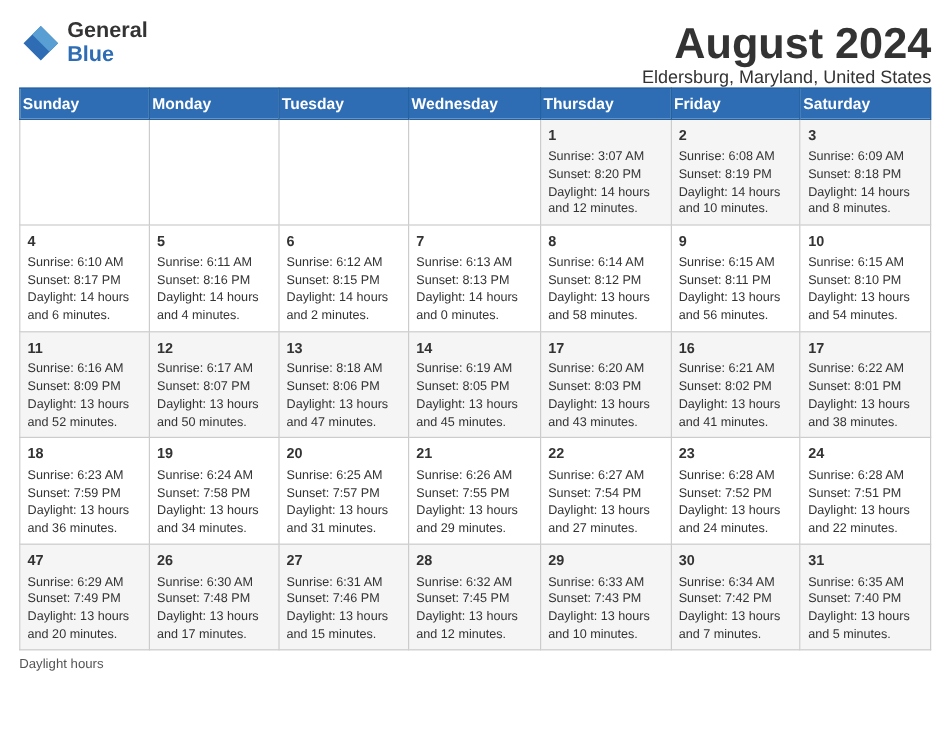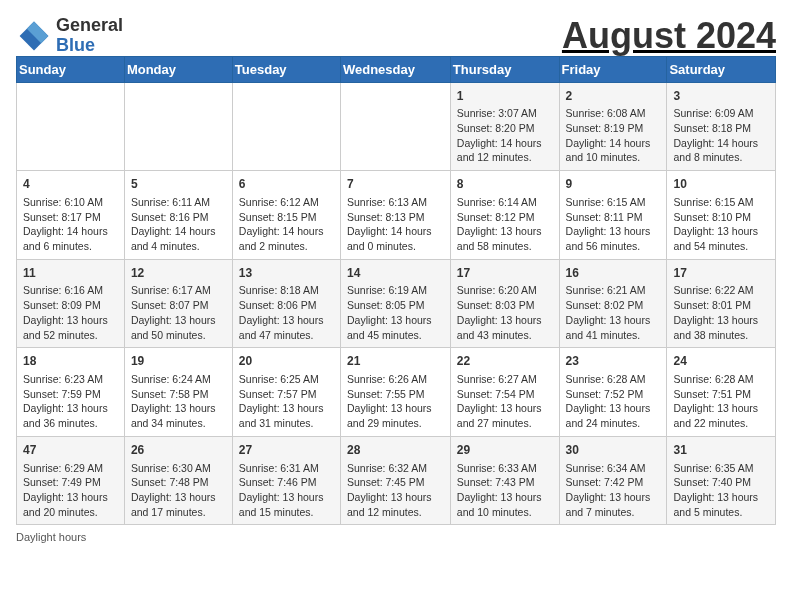--- a/index.html
+++ b/index.html
@@ -26,21 +26,20 @@
       line-height: 1.1;
     }
     .logo-general { color: #333; }
     .logo-blue { color: #2e6db4; }
     .logo-icon {
       width: 36px;
       height: 36px;
     }
     .title-area {
       text-align: right;
-      text-decoration: underline;
     }
     .month-year {
       font-size: 36px;
       font-weight: bold;
       color: #333;
       line-height: 1.1;
     }
     .location {
       font-size: 15px;
       color: #333;
@@ -103,20 +102,21 @@
       <polygon points="20,4 36,20 20,36 4,20" fill="#2e6db4"></polygon>
       <polygon points="20,4 36,20 28,28 12,12" fill="#5a9fd4"></polygon>
     </svg>
     <div class="logo-text">
       <span class="logo-general">General</span><br>
       <span class="logo-blue">Blue</span>
     </div>
   </div>
   <div class="title-area">
     <div class="month-year">August 2024</div>
+    <div class="location">Eldersburg, Maryland, United States</div>
   </div>
 </div>
 
 <table class="calendar-table">
   <thead>
     <tr>
     <th>Sunday</th>
         <th>Monday</th>
         <th>Tuesday</th>
         <th>Wednesday</th>

